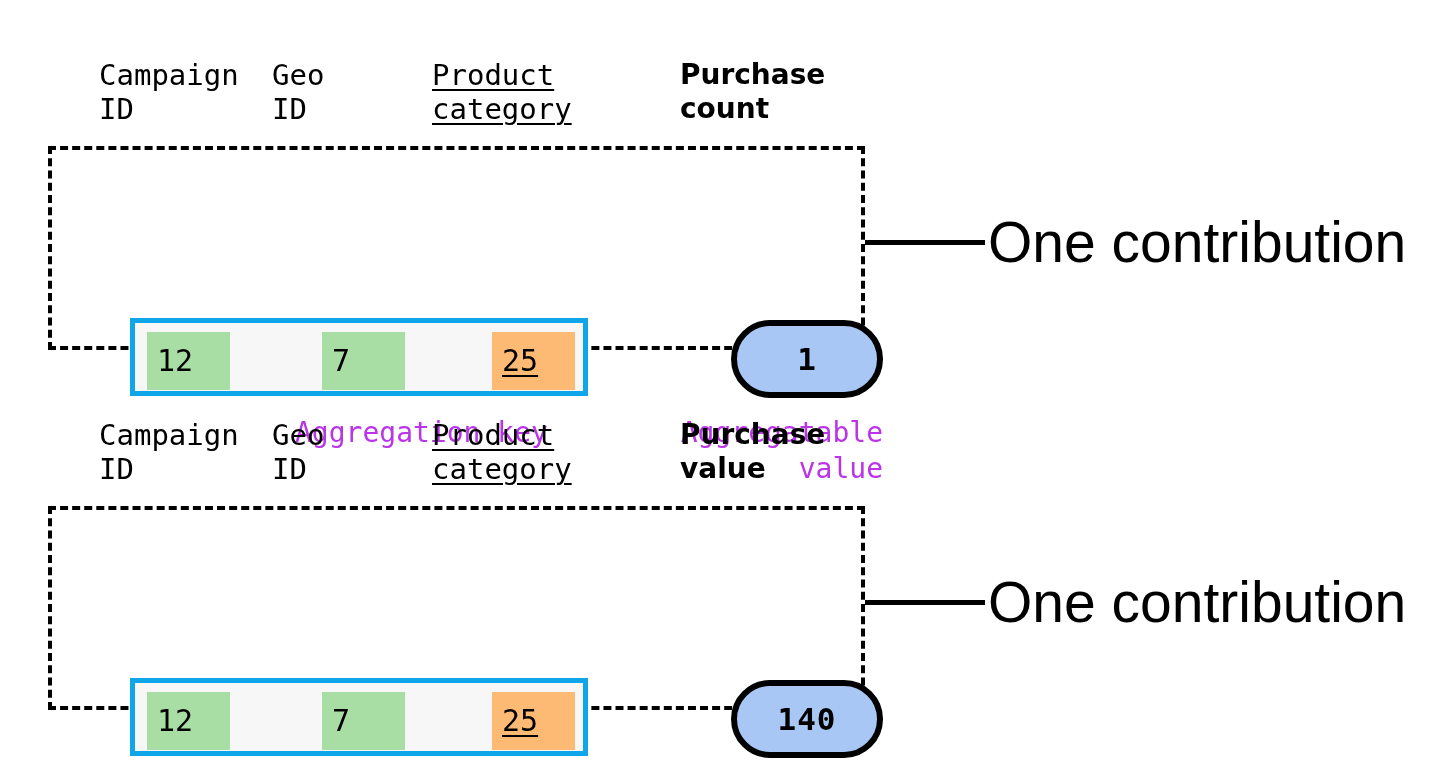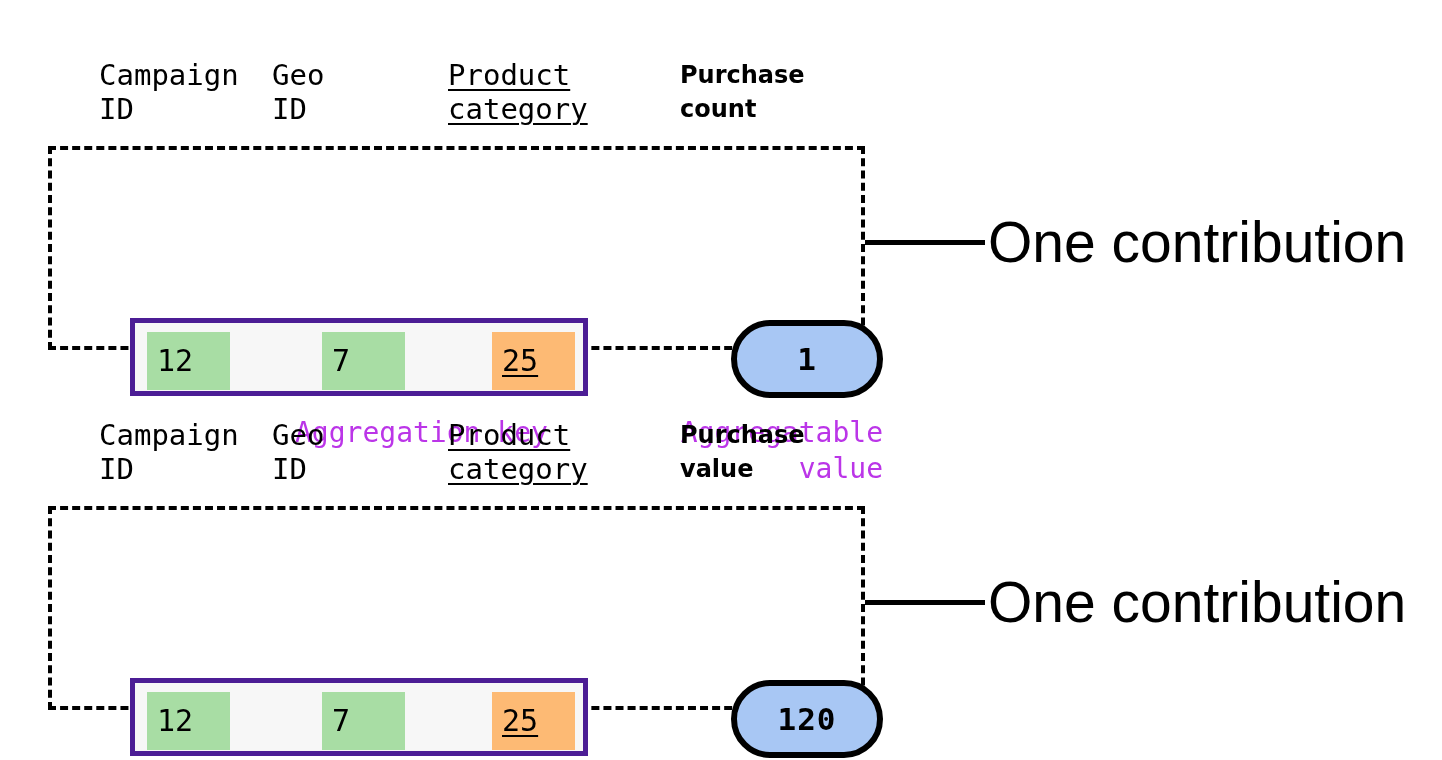--- a/index.html
+++ b/index.html
@@ -42,26 +42,26 @@
     position: absolute;
     font-family: "DejaVu Sans Mono", monospace;
     font-size: 29px;
     line-height: 34px;
     color: #000000;
     white-space: pre;
     letter-spacing: 0px;
   }
   .hdr-campaign { left: 99px;  top: 0px; }
   .hdr-geo      { left: 272px; top: 0px; }
-  .hdr-product  { left: 432px; top: 0px; text-decoration: underline; text-underline-offset: 4px; text-decoration-thickness: 2px; margin-left: 16px; }
+  .hdr-product  { left: 432px; top: 0px; text-decoration: underline; text-underline-offset: 4px; text-decoration-thickness: 2px; }
   .hdr-purchase {
     left: 680px; top: 0px;
     font-family: "DejaVu Sans", sans-serif;
     font-weight: bold;
-    font-size: 24px;
+    font-size: 28px;
     line-height: 34px;
     text-decoration: none;
   }
 
   
   .dashed-box {
     position: absolute;
     left: 48px;
     top: 146px;
     width: 817px;
@@ -70,21 +70,21 @@
     box-sizing: border-box;
   }
 
   
   .key-row {
     position: absolute;
     left: 78px;
     top: 168px;
     width: 458px;
     height: 78px;
-    border: 5px solid #4c1d95;
+    border: 5px solid #0ea5e9;
     background: #f7f7f7;
     box-sizing: border-box;
   }
   .cell {
     position: absolute;
     top: 9px;
     height: 58px;
     font-family: "DejaVu Sans Mono", monospace;
     font-size: 30px;
     line-height: 58px;
@@ -210,21 +210,21 @@
     </div>
 
     <div class="dashed-box">
 
       <div class="key-row">
         <div class="cell cell-campaign">12</div>
         <div class="cell cell-geo">7</div>
         <div class="cell cell-product cell-underline">25</div>
       </div>
 
-      <div class="value-pill">120</div>
+      <div class="value-pill">140</div>
 
     </div>
 
     <div class="connector"></div>
     <div class="caption">One contribution</div>
   </div>
 
 </div>
 
 </body></html>

